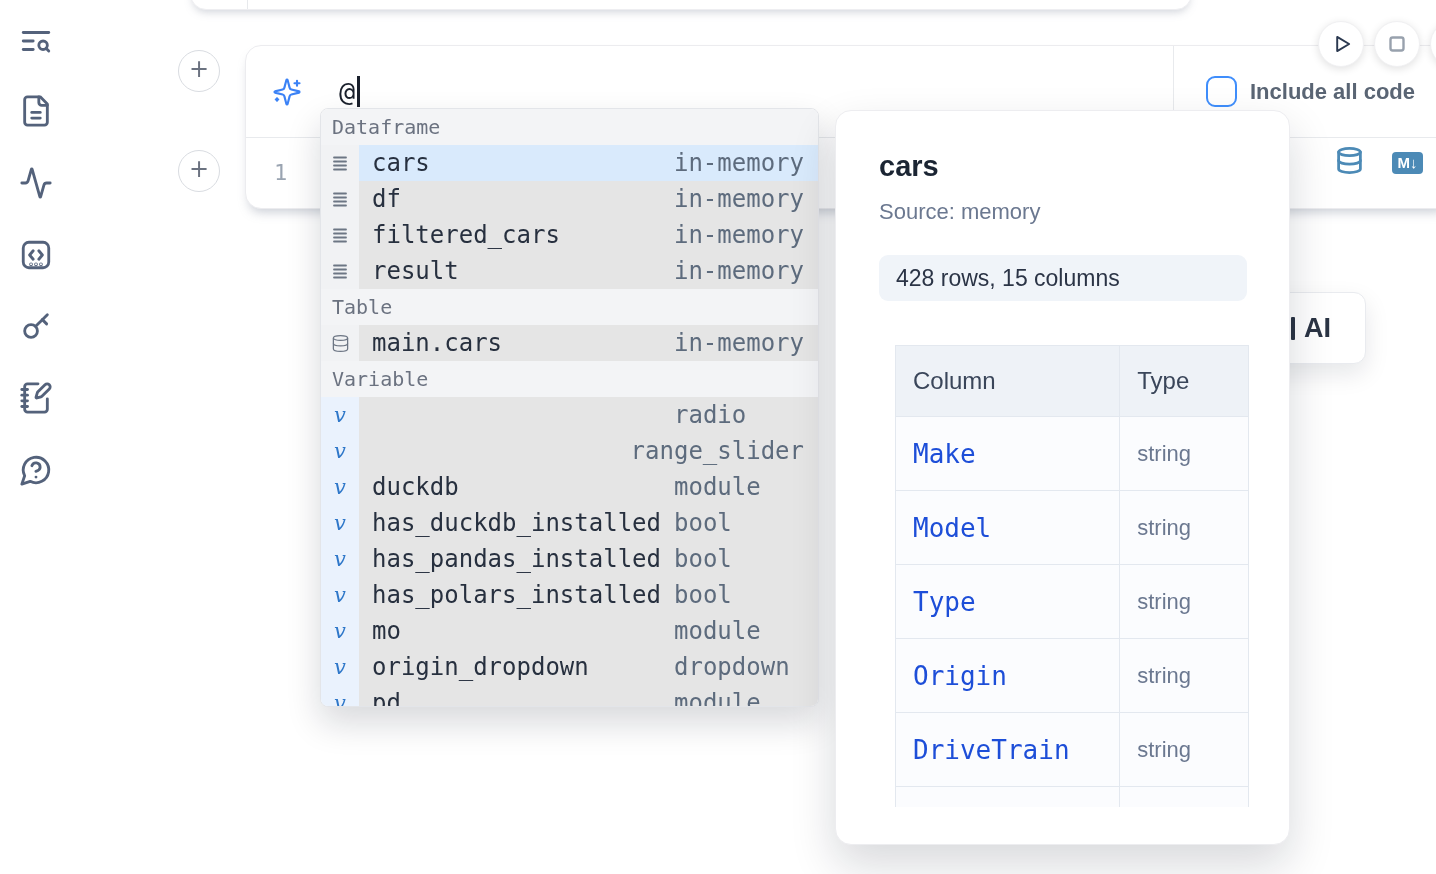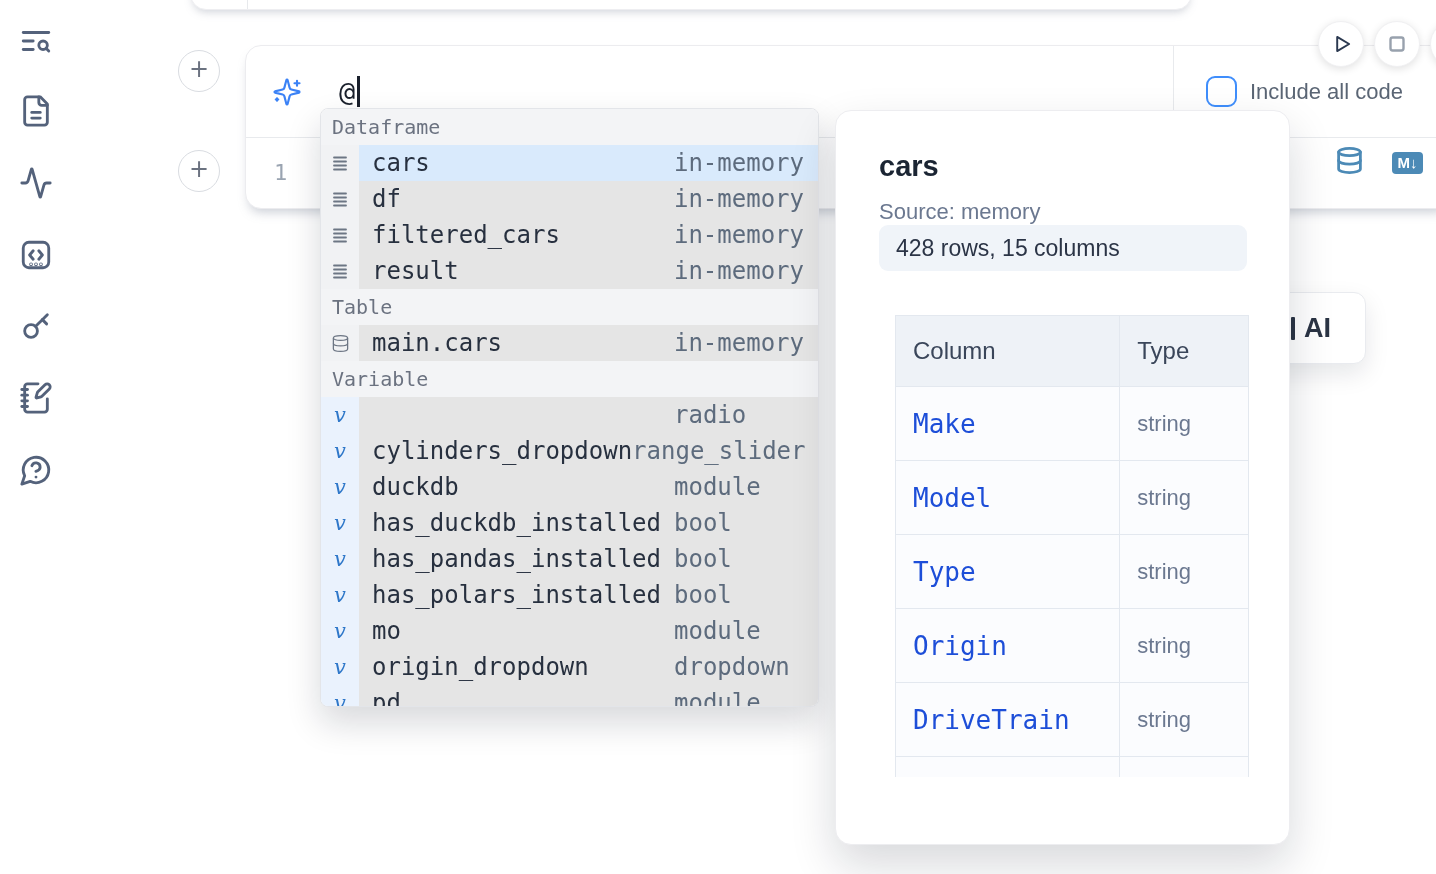--- a/index.html
+++ b/index.html
@@ -25,21 +25,21 @@
   
   .cell{position:absolute;left:245px;top:45px;width:1205px;height:162px;background:#fff;
     border:1px solid #ececef;border-radius:16px;box-shadow:0 7px 11px -4px rgba(120,130,150,.40);z-index:4;}
   .ai-row{position:relative;height:92px;border-bottom:1px solid #e8eaed;display:flex;align-items:center;padding-left:26px;box-sizing:border-box;}
   .ai-row svg.sparkles{stroke:#3b82f6;fill:none;stroke-width:1.7;stroke-linecap:round;stroke-linejoin:round;}
   .prompt-text{margin-left:37px;font-size:27px;color:#1a202c;}
   .caret{width:3px;height:31px;background:#1a202c;margin-left:2px;}
   .ai-right{position:absolute;left:927px;top:0;height:100%;width:278px;border-left:1px solid #e8eaed;
     display:flex;align-items:center;padding-left:32px;box-sizing:border-box;}
   .checkbox{width:27px;height:27px;border:2.5px solid #3f8efc;border-radius:9px;background:#fff;cursor:pointer;flex:0 0 auto;}
-  .cb-label{margin-left:13px;font-size:22px;color:#5a6574;white-space:nowrap;}
+  .cb-label{margin-left:13px;font-size:22px;color:#5a6574;white-space:nowrap;font-weight:bold;}
   .code-row{position:relative;height:68px;display:flex;align-items:center;}
   .line-num{padding-left:28px;font-size:22px;color:#9aa4b1;}
   .cell-action{position:absolute;cursor:pointer;}
   .db-action{left:1089px;top:6px;}
   .db-action svg{stroke:#4c8ab6;fill:none;stroke-width:2.3;stroke-linecap:round;stroke-linejoin:round;}
   .md-badge{left:1146px;top:14px;width:31px;height:22px;background:#4c8ab6;border-radius:4px;color:#fff;
     font-weight:bold;font-size:15px;text-align:center;line-height:22px;font-family:"Liberation Sans",sans-serif;}
 
   
   .circle-btn{position:absolute;width:44px;height:44px;border-radius:50%;background:#fff;border:1px solid #f0f0f2;
@@ -69,21 +69,21 @@
     display:flex;align-items:center;padding-left:150px;box-sizing:border-box;z-index:22;cursor:pointer;}
   .stem{width:4px;height:23px;background:#2b3444;border-radius:1px;}
   .gen-ai-label{margin-left:9px;font-size:27px;font-weight:bold;color:#2b3444;}
 
   
   .panel{position:absolute;left:835px;top:110px;width:455px;height:735px;background:#fff;
     border:1px solid #ededf0;border-radius:16px;box-shadow:0 20px 45px rgba(10,20,40,.16);
     z-index:30;box-sizing:border-box;padding:38px 0 0 43px;}
   .panel-title{font-size:29px;font-weight:bold;color:#1b2533;line-height:34px;}
   .panel-source{margin-top:16px;font-size:22px;color:#6b7890;}
-  .shape-pill{width:368px;height:46px;background:#f0f4f9;border-radius:9px;
+  .shape-pill{margin-top:30px;width:368px;height:46px;background:#f0f4f9;border-radius:9px;
     font-size:23px;color:#2b3446;line-height:46px;padding-left:17px;box-sizing:border-box;}
   .ptable{margin-top:44px;width:370px;height:462px;overflow:hidden;}
   .ptable .trow{display:flex;margin-left:16px;}
   .ptable .c1{width:234px;box-sizing:border-box;border:1px solid #e3e8ef;border-right:none;padding-left:17px;display:flex;align-items:center;}
   .ptable .c2{width:135px;box-sizing:border-box;border:1px solid #e3e8ef;padding-left:17px;display:flex;align-items:center;}
   .ptable .trow + .trow .c1, .ptable .trow + .trow .c2{border-top:none;}
   .ptable .c1 + .c2{border-left:1px solid #e3e8ef;}
   .thead .c1,.thead .c2{height:72px;background:#eef2f7;font-size:24px;color:#3a465a;}
   .tbody .c1,.tbody .c2{height:74px;background:#fbfcfe;}
   .tbody .c1{font-family:"DejaVu Sans Mono",monospace;font-size:26px;color:#1d4ed8;}
@@ -290,21 +290,20 @@
         </span>
       <span class="ac-body">
           <span class="ac-val">radio</span>
         </span>
     </div>
     <div class="ac-row">
       <span class="gut gut-blue">
           <span class="v-icon">v</span>
         </span>
       <span class="ac-body">
-          <span class="ac-name">cylinders_dropdown</span>
           <span class="ac-val">range_slider</span>
         </span>
     </div>
     <div class="ac-row">
       <span class="gut gut-blue">
           <span class="v-icon">v</span>
         </span>
       <span class="ac-body">
           <span class="ac-name">duckdb</span>
           <span class="ac-val">module</span>

